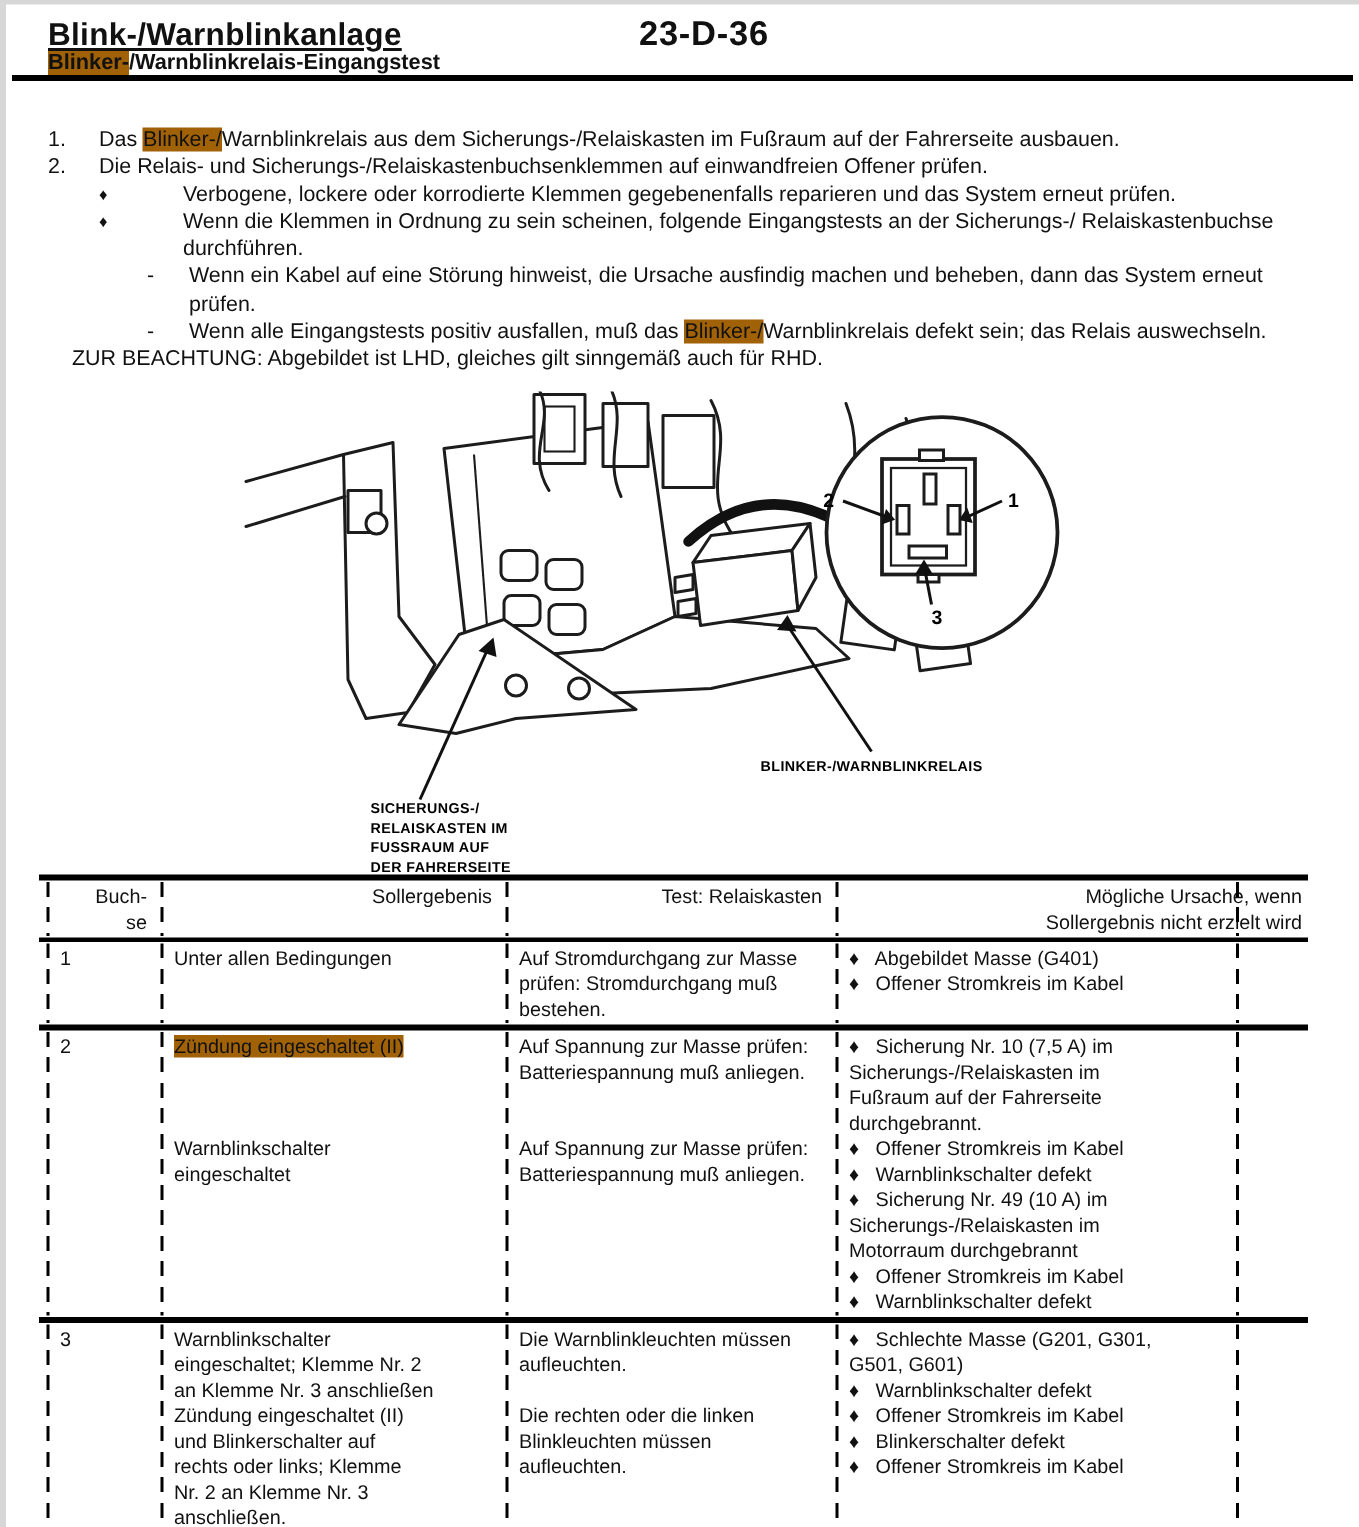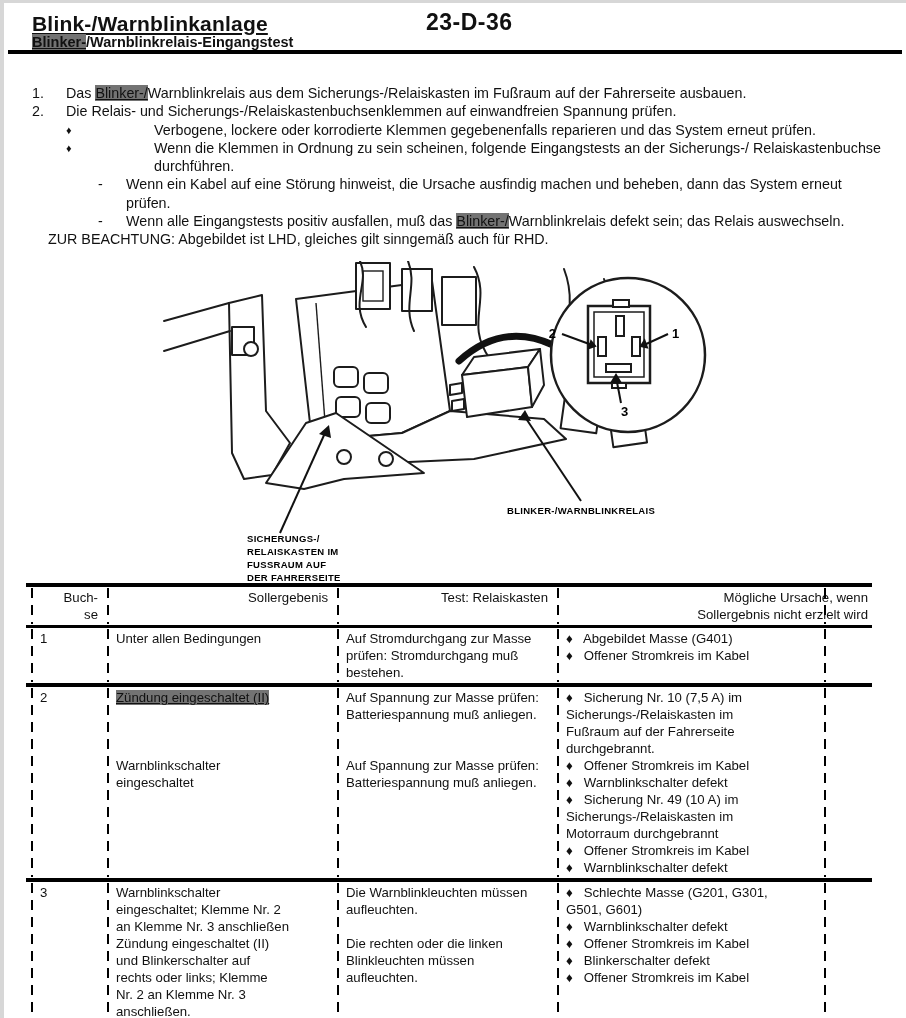--- a/index.html
+++ b/index.html
@@ -4,31 +4,31 @@
 <style>
   html,body{margin:0;padding:0;background:#9c9c9c;}
   .page{
     position:relative;width:906px;height:1018px;background:#fff;
     font-family:"Liberation Sans","DejaVu Sans",sans-serif;color:#111;
     overflow:hidden;border-left:4px solid #d7d7d7;border-top:3px solid #d7d7d7;box-sizing:border-box;
   }
   
   .hdr-title{position:absolute;left:28px;top:9px;font-size:21px;font-weight:bold;text-decoration:underline;letter-spacing:.2px;}
   .hdr-sub{position:absolute;left:28px;top:31px;font-size:14.5px;font-weight:bold;}
-  .hl{background:#737373;text-decoration:underline;}
+  .hl{background:#a16207;}
   .pagenum{position:absolute;left:422px;top:6px;font-size:23px;font-weight:bold;letter-spacing:.5px;}
   .rule{position:absolute;left:4px;top:47px;width:894px;height:4px;background:#000;}
   
   .body{position:absolute;left:28px;top:81px;width:866px;font-size:14.3px;line-height:18.3px;}
   .row{display:flex;align-items:flex-start;}
   .row .n{width:34px;flex:none;}
   .row .t{flex:1;}
   .bullet{margin-left:34px;}
   .bullet .g{width:56px;flex:none;font-size:11px;line-height:18.3px;}
-  .bullet .t{flex:none;max-width:772px;margin-left:32px;}
+  .bullet .t{flex:none;max-width:772px;}
   .dash{margin-left:66px;}
   .dash .g{width:28px;flex:none;}
   .dash .t{flex:none;max-width:745px;}
   .note{margin-left:16px;}
   
   .figure{position:absolute;left:0;top:258px;width:906px;height:322px;}
   .figure text{font-family:"Liberation Sans","DejaVu Sans",sans-serif;}
   .lbl{font-size:9.5px;font-weight:bold;letter-spacing:.3px;fill:#000;}
   .pin{font-size:13px;font-weight:bold;fill:#000;}
   .ln{fill:none;stroke:#1c1c1c;stroke-width:2;stroke-linejoin:round;stroke-linecap:round;}
@@ -63,21 +63,21 @@
   <div class="pagenum">23-D-36</div>
   <div class="rule"></div>
 
   <div class="body">
     <div class="row">
       <span class="n">1.</span>
       <span class="t"><span>Das </span><span class="hl">Blinker-/</span><span>Warnblinkrelais aus dem Sicherungs-/Relaiskasten im Fußraum auf der Fahrerseite ausbauen.</span></span>
     </div>
     <div class="row">
       <span class="n">2.</span>
-      <span class="t">Die Relais- und Sicherungs-/Relaiskastenbuchsenklemmen auf einwandfreien Spannung prüfen.</span>
+      <span class="t">Die Relais- und Sicherungs-/Relaiskastenbuchsenklemmen auf einwandfreien Offener prüfen.</span>
     </div>
     <div class="row bullet">
       <span class="g">♦</span>
       <span class="t">Verbogene, lockere oder korrodierte Klemmen gegebenenfalls reparieren und das System erneut prüfen.</span>
     </div>
     <div class="row bullet">
       <span class="g">♦</span>
       <span class="t">Wenn die Klemmen in Ordnung zu sein scheinen, folgende Eingangstests an der Sicherungs-/ Relaiskastenbuchse durchführen.</span>
     </div>
     <div class="row dash">

